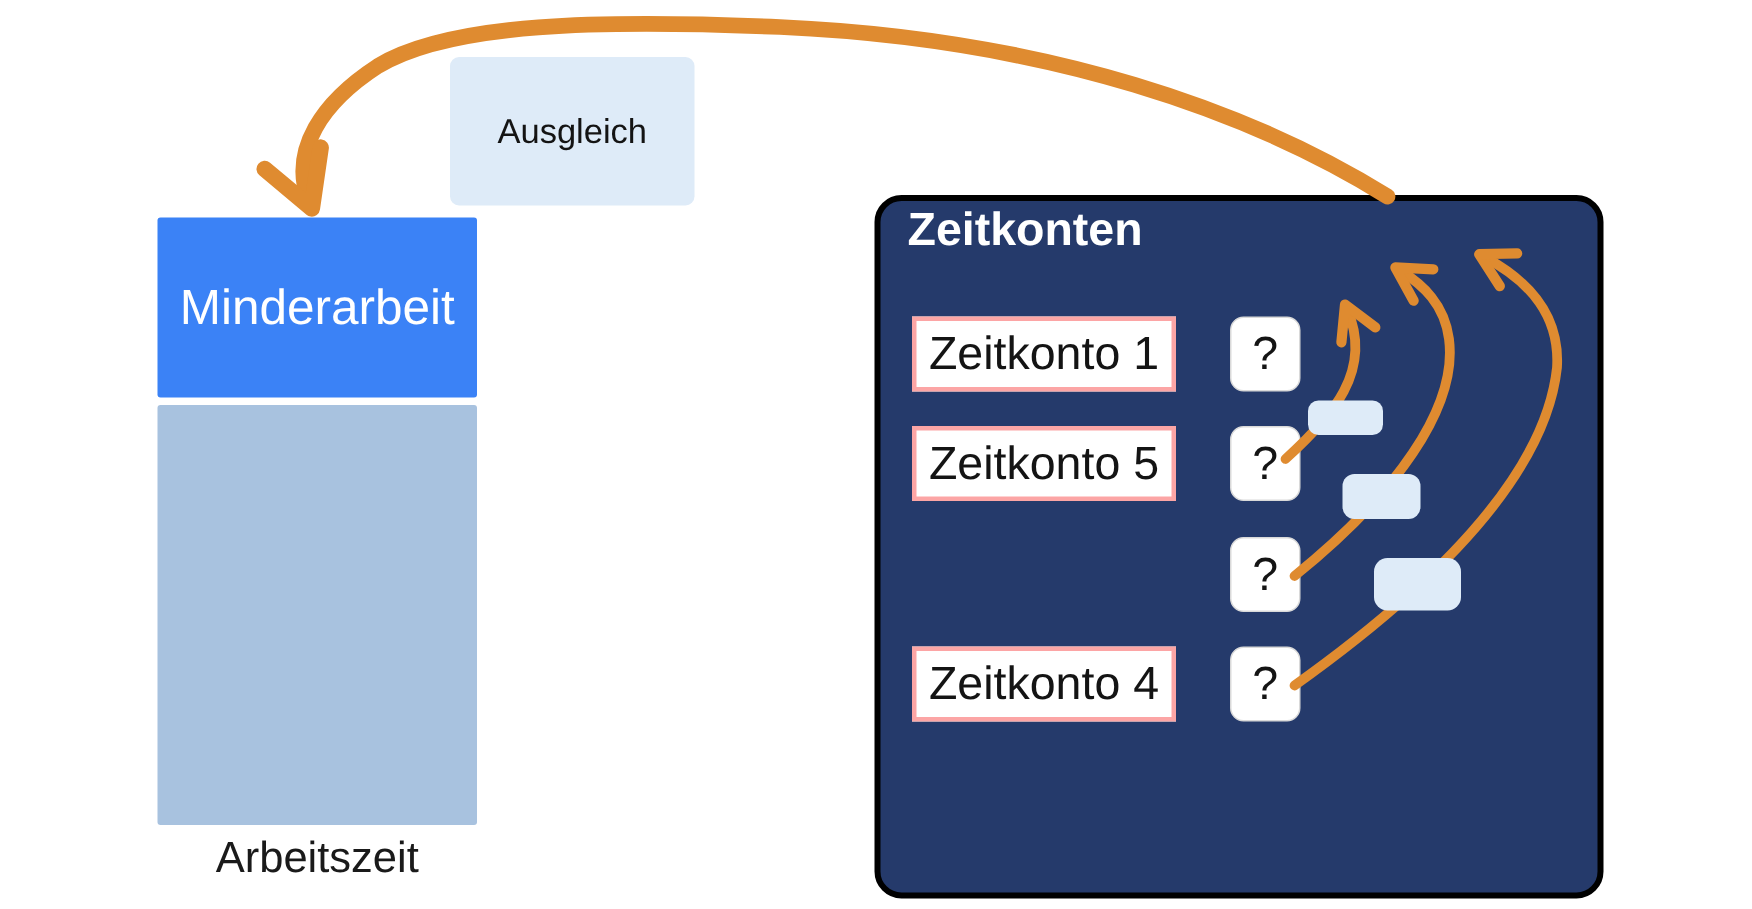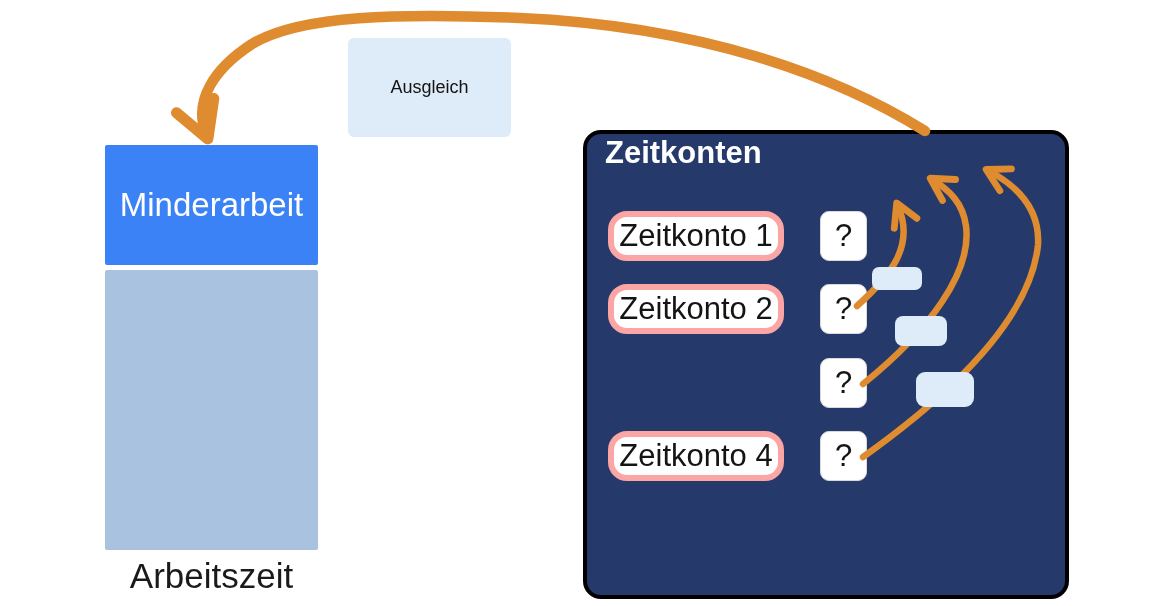--- a/index.html
+++ b/index.html
@@ -16,42 +16,42 @@
     background:#3b82f6;border-radius:2px;
     display:flex;align-items:center;justify-content:center;
     color:#ffffff;font-size:33px;white-space:nowrap;
   }
   .seg-bottom{
     position:absolute;left:105px;top:270px;width:213px;height:280px;
     background:#A8C2DF;border-radius:2px;
   }
   .bar-caption{
     position:absolute;left:85px;top:556px;width:253px;
-    text-align:center;font-size:35px;color:#1a1a1a;
+    text-align:center;font-size:29px;color:#1a1a1a;
   }
   
   .ausgleich{
     position:absolute;left:300px;top:38px;width:163px;height:99px;
     background:#DEEBF8;border-radius:6px;
     display:flex;align-items:center;justify-content:center;
-    font-size:18px;color:#141414;margin-left:48px;
+    font-size:23px;color:#141414;
   }
   
   .panel{
     position:absolute;left:583px;top:130px;width:486px;height:469px;
     background:#253A6B;border:4px solid #000000;border-radius:18px;
     box-sizing:border-box;
   }
   .panel-title{
     position:absolute;left:18px;top:1px;
     color:#ffffff;font-size:31px;font-weight:bold;white-space:nowrap;
   }
   .row-label{
     position:absolute;left:21px;width:176px;height:50px;
-    background:#ffffff;border:6px solid #fca5a5;border-radius:19px;
+    background:#ffffff;border:3px solid #fca5a5;border-radius:0;
     box-sizing:border-box;
     display:flex;align-items:center;justify-content:center;
     font-size:31px;color:#141414;white-space:nowrap;
   }
   .row-q{
     position:absolute;left:233px;width:47px;height:50px;
     background:#ffffff;border:1px solid #d9d9d9;border-radius:9px;
     box-sizing:border-box;
     display:flex;align-items:center;justify-content:center;
     font-size:31px;color:#141414;
@@ -84,21 +84,21 @@
   <div class="ausgleich">
     <span>Ausgleich</span>
   </div>
 
   <div class="panel">
     <div class="panel-title">Zeitkonten</div>
 
     <div class="row-label r1">Zeitkonto 1</div>
     <div class="row-q r1">?</div>
 
-    <div class="row-label r2">Zeitkonto 2</div>
+    <div class="row-label r2">Zeitkonto 5</div>
     <div class="row-q r2">?</div>
 
     <div class="row-q r3">?</div>
 
     <div class="row-label r4">Zeitkonto 4</div>
     <div class="row-q r4">?</div>
   </div>
 
   <svg class="arrows" viewBox="0 0 1168 606" xmlns="http://www.w3.org/2000/svg">
     <defs>

